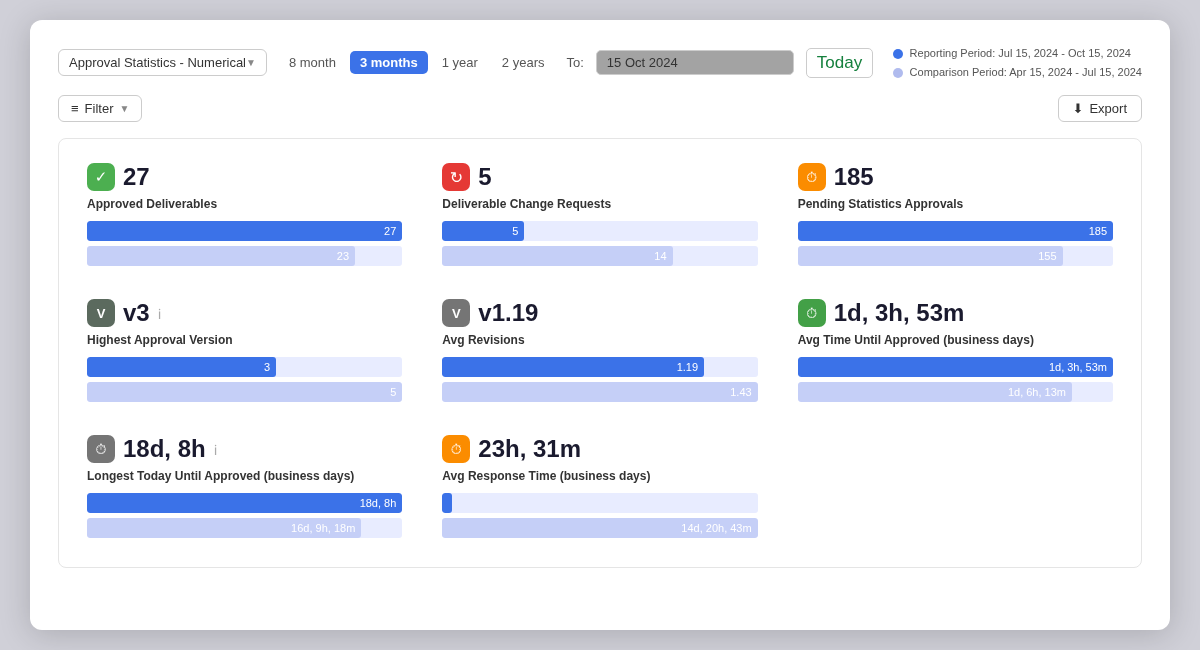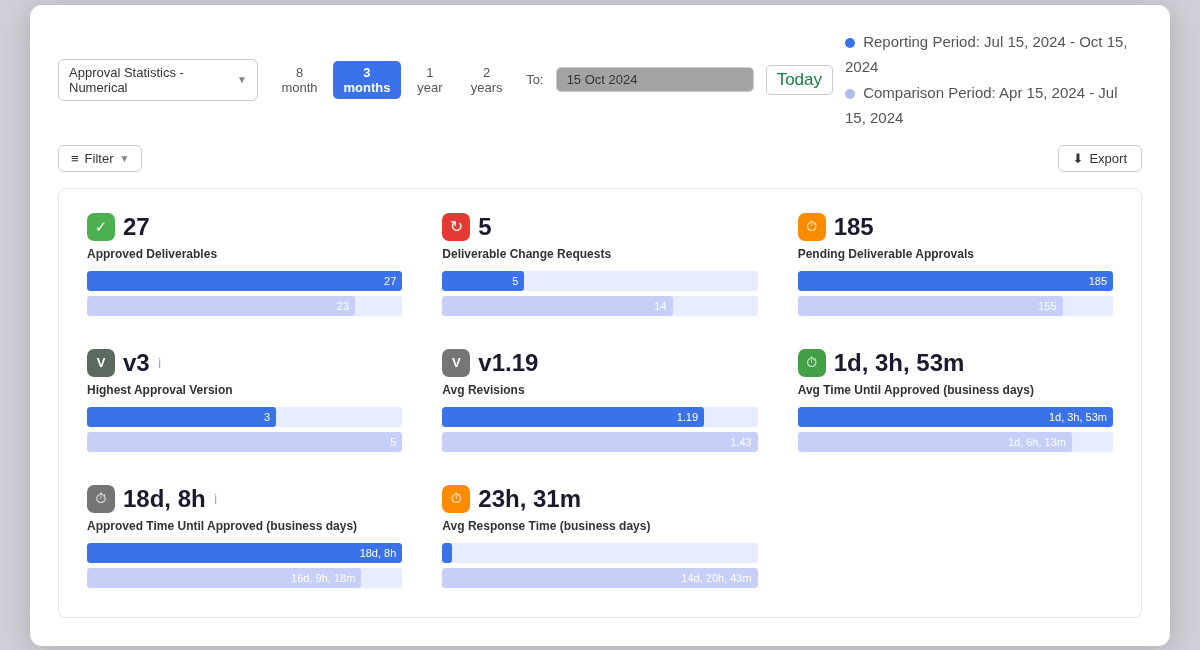--- a/index.html
+++ b/index.html
@@ -76,21 +76,21 @@
       border: 1px solid #ccc;
       border-radius: 5px;
       padding: 4px 10px;
       font-size: 17px;
       background: #fff;
       color: #15803d;
       cursor: pointer;
     }
     .reporting-period {
       margin-left: auto;
-      font-size: 15px;
+      font-size: 11px;
       color: #555;
       line-height: 1.7;
     }
     .reporting-period .dot {
       display: inline-block;
       width: 10px;
       height: 10px;
       border-radius: 50%;
       margin-right: 4px;
       vertical-align: middle;
@@ -304,21 +304,21 @@
         </div>
       </div>
     </div>
   </div>
         <div class="stat-card">
     <div class="stat-header">
       <div class="stat-icon icon-orange" style="font-size:14px;">⏱</div>
       <span class="stat-value">185</span>
 
     </div>
-    <div class="stat-label">Pending Deliverable Approvals</div>
+    <div class="stat-label">Pending Statistics Approvals</div>
     <div class="bar-row">
       <div class="bar-track">
         <div class="bar-fill" style="width:100%">
           <span class="bar-label">185</span>
         </div>
       </div>
     </div>
     <div class="bar-row">
       <div class="bar-track">
         <div class="bar-fill secondary" style="width:84%">
@@ -392,21 +392,21 @@
         </div>
       </div>
     </div>
   </div>
         <div class="stat-card">
     <div class="stat-header">
       <div class="stat-icon icon-clock-gray" style="font-size:14px;">⏱</div>
       <span class="stat-value">18d, 8h</span>
       <span class="info-icon" title="Info">ℹ</span>
     </div>
-    <div class="stat-label">Approved Time Until Approved (business days)</div>
+    <div class="stat-label">Longest Today Until Approved (business days)</div>
     <div class="bar-row">
       <div class="bar-track">
         <div class="bar-fill" style="width:100%">
           <span class="bar-label">18d, 8h</span>
         </div>
       </div>
     </div>
     <div class="bar-row">
       <div class="bar-track">
         <div class="bar-fill secondary" style="width:87%">

